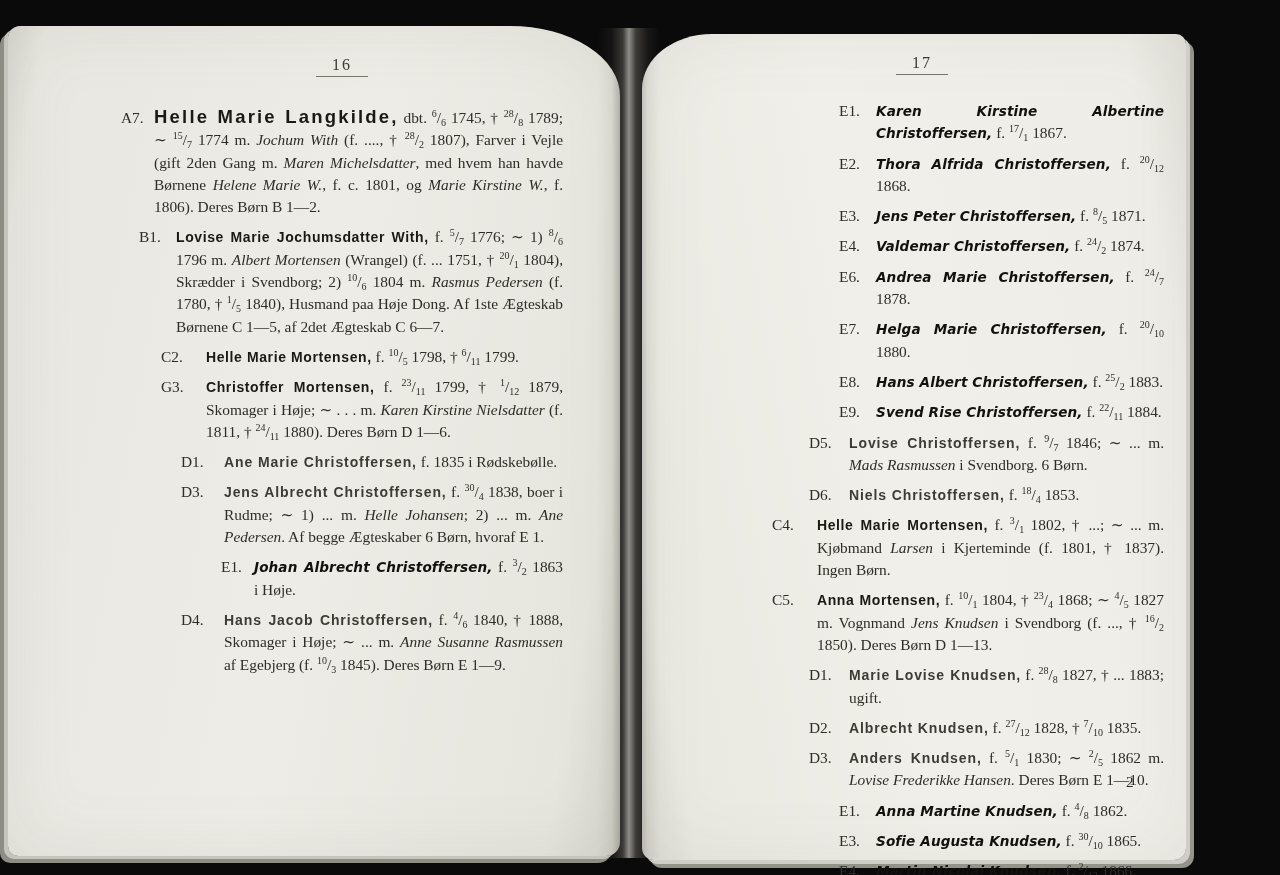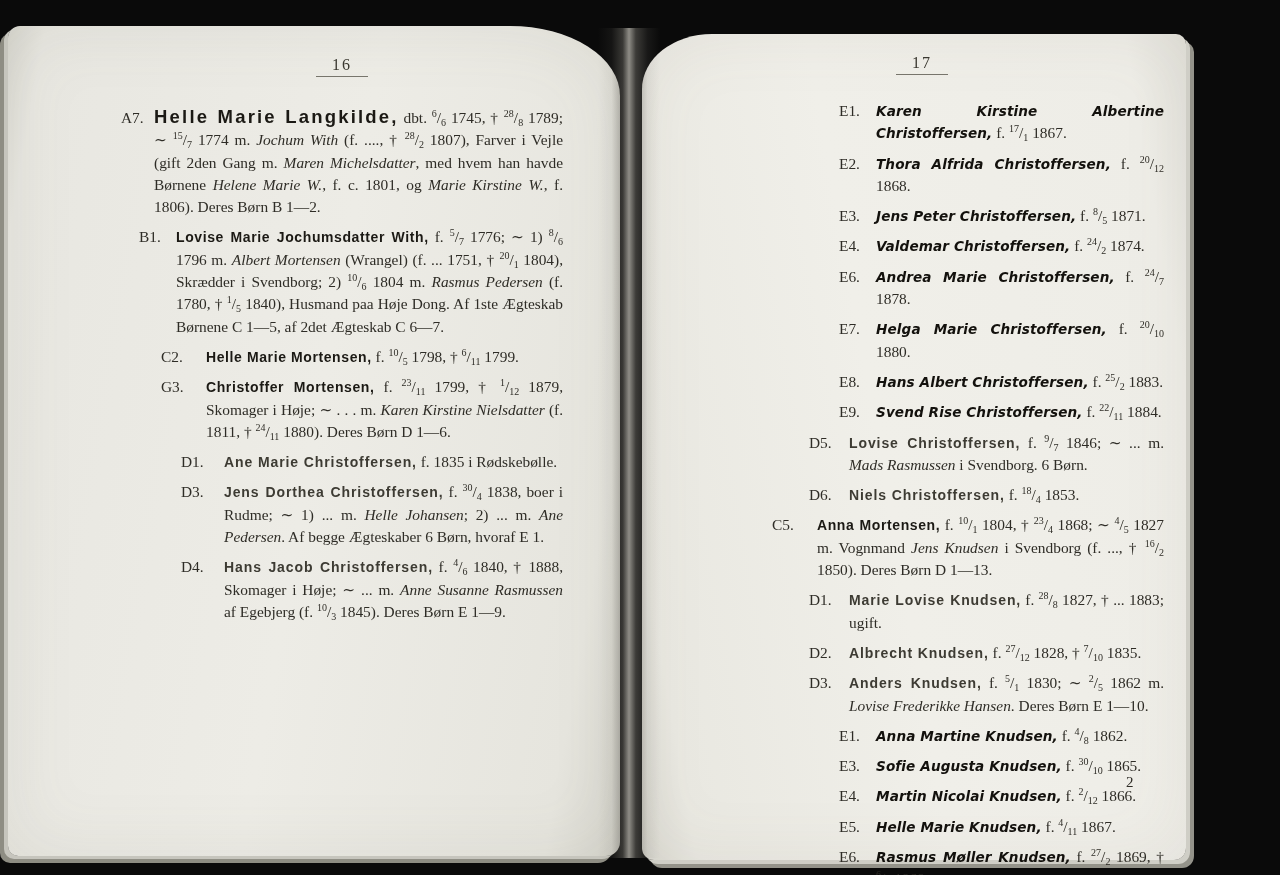--- a/index.html
+++ b/index.html
@@ -75,40 +75,42 @@
   <div class="page pg-l">
     <div class="pagenum">
       <span>16</span>
     </div>
     <div class="textblock" id="left-entries">
         <div class="entry lv-A"><span class="lab">A7. </span><span class="nh">Helle Marie Langkilde,</span> dbt. <span class="fr"><sup>6</sup>/<sub>6</sub></span> 1745, † <span class="fr"><sup>28</sup>/<sub>8</sub></span> 1789; ∼ <span class="fr"><sup>15</sup>/<sub>7</sub></span> 1774 m. <i>Jochum With</i> (f. ...., † <span class="fr"><sup>28</sup>/<sub>2</sub></span> 1807), Farver i Vejle (gift 2den Gang m. <i>Maren Michelsdatter</i>, med hvem han havde Børnene <i>Helene Marie W.</i>, f. c. 1801, og <i>Marie Kirstine W.</i>, f. 1806).  Deres Børn B 1—2.</div>
         <div class="entry lv-B"><span class="lab">B1. </span><span class="nb">Lovise Marie Jochumsdatter With,</span> f. <span class="fr"><sup>5</sup>/<sub>7</sub></span> 1776; ∼ 1) <span class="fr"><sup>8</sup>/<sub>6</sub></span> 1796 m. <i>Albert Mortensen</i> (Wrangel) (f. ... 1751, † <span class="fr"><sup>20</sup>/<sub>1</sub></span> 1804), Skrædder i Svendborg; 2) <span class="fr"><sup>10</sup>/<sub>6</sub></span> 1804 m. <i>Rasmus Pedersen</i> (f. 1780, † <span class="fr"><sup>1</sup>/<sub>5</sub></span> 1840), Husmand paa Høje Dong.  Af 1ste Ægteskab Børnene C 1—5, af 2det Ægteskab C 6—7.</div>
         <div class="entry lv-C"><span class="lab">C2. </span><span class="nb">Helle Marie Mortensen,</span> f. <span class="fr"><sup>10</sup>/<sub>5</sub></span> 1798, † <span class="fr"><sup>6</sup>/<sub>11</sub></span> 1799.</div>
         <div class="entry lv-C"><span class="lab">G3. </span><span class="nb">Christoffer Mortensen,</span> f. <span class="fr"><sup>23</sup>/<sub>11</sub></span> 1799, † <span class="fr"><sup>1</sup>/<sub>12</sub></span> 1879, Skomager i Høje; ∼ . . .  m. <i>Karen Kirstine Nielsdatter</i> (f. 1811, † <span class="fr"><sup>24</sup>/<sub>11</sub></span> 1880).  Deres Børn D 1—6.</div>
         <div class="entry lv-D"><span class="lab">D1. </span><span class="nm">Ane Marie Christoffersen,</span> f. 1835 i Rødskebølle.</div>
-        <div class="entry lv-D"><span class="lab">D3. </span><span class="nm">Jens Dorthea Christoffersen,</span> f. <span class="fr"><sup>30</sup>/<sub>4</sub></span> 1838, boer i Rudme; ∼ 1) ... m. <i>Helle Johansen</i>; 2) ... m. <i>Ane Pedersen</i>.  Af begge Ægteskaber 6 Børn, hvoraf E 1.</div>
+        <div class="entry lv-D"><span class="lab">D3. </span><span class="nm">Jens Albrecht Christoffersen,</span> f. <span class="fr"><sup>30</sup>/<sub>4</sub></span> 1838, boer i Rudme; ∼ 1) ... m. <i>Helle Johansen</i>; 2) ... m. <i>Ane Pedersen</i>.  Af begge Ægteskaber 6 Børn, hvoraf E 1.</div>
+        <div class="entry lv-E"><span class="lab">E1. </span><span class="nc">Johan Albrecht Christoffersen,</span> f. <span class="fr"><sup>3</sup>/<sub>2</sub></span> 1863 i Høje.</div>
         <div class="entry lv-D"><span class="lab">D4. </span><span class="nm">Hans Jacob Christoffersen,</span> f. <span class="fr"><sup>4</sup>/<sub>6</sub></span> 1840, † 1888, Skomager i Høje; ∼ ... m. <i>Anne Susanne Rasmussen</i> af Egebjerg (f. <span class="fr"><sup>10</sup>/<sub>3</sub></span> 1845).  Deres Børn E 1—9.</div>
       </div>
   </div>
 
   <div class="page pg-r">
     <div class="pagenum">
       <span>17</span>
     </div>
     <div class="textblock" id="right-entries">
         <div class="entry lv-E"><span class="lab">E1. </span><span class="nc">Karen Kirstine Albertine Christoffersen,</span> f. <span class="fr"><sup>17</sup>/<sub>1</sub></span> 1867.</div>
         <div class="entry lv-E"><span class="lab">E2. </span><span class="nc">Thora Alfrida Christoffersen,</span> f. <span class="fr"><sup>20</sup>/<sub>12</sub></span> 1868.</div>
         <div class="entry lv-E"><span class="lab">E3. </span><span class="nc">Jens Peter Christoffersen,</span> f. <span class="fr"><sup>8</sup>/<sub>5</sub></span> 1871.</div>
         <div class="entry lv-E"><span class="lab">E4. </span><span class="nc">Valdemar Christoffersen,</span> f. <span class="fr"><sup>24</sup>/<sub>2</sub></span> 1874.</div>
         <div class="entry lv-E"><span class="lab">E6. </span><span class="nc">Andrea Marie Christoffersen,</span> f. <span class="fr"><sup>24</sup>/<sub>7</sub></span> 1878.</div>
         <div class="entry lv-E"><span class="lab">E7. </span><span class="nc">Helga Marie Christoffersen,</span> f. <span class="fr"><sup>20</sup>/<sub>10</sub></span> 1880.</div>
         <div class="entry lv-E"><span class="lab">E8. </span><span class="nc">Hans Albert Christoffersen,</span> f. <span class="fr"><sup>25</sup>/<sub>2</sub></span> 1883.</div>
         <div class="entry lv-E"><span class="lab">E9. </span><span class="nc">Svend Rise Christoffersen,</span> f. <span class="fr"><sup>22</sup>/<sub>11</sub></span> 1884.</div>
         <div class="entry lv-D"><span class="lab">D5. </span><span class="nm">Lovise Christoffersen,</span> f. <span class="fr"><sup>9</sup>/<sub>7</sub></span> 1846; ∼ ... m. <i>Mads Rasmussen</i> i Svendborg.  6 Børn.</div>
         <div class="entry lv-D"><span class="lab">D6. </span><span class="nm">Niels Christoffersen,</span> f. <span class="fr"><sup>18</sup>/<sub>4</sub></span> 1853.</div>
+        <div class="entry lv-C"><span class="lab">C4. </span><span class="nb">Helle Marie Mortensen,</span> f. <span class="fr"><sup>3</sup>/<sub>1</sub></span> 1802, † ...; ∼ ... m. Kjøbmand <i>Larsen</i> i Kjerteminde (f. 1801, † 1837).  Ingen Børn.</div>
         <div class="entry lv-C"><span class="lab">C5. </span><span class="nb">Anna Mortensen,</span> f. <span class="fr"><sup>10</sup>/<sub>1</sub></span> 1804, † <span class="fr"><sup>23</sup>/<sub>4</sub></span> 1868; ∼ <span class="fr"><sup>4</sup>/<sub>5</sub></span> 1827 m. Vognmand <i>Jens Knudsen</i> i Svendborg (f. ..., † <span class="fr"><sup>16</sup>/<sub>2</sub></span> 1850).  Deres Børn D 1—13.</div>
         <div class="entry lv-D"><span class="lab">D1. </span><span class="nm">Marie Lovise Knudsen,</span> f. <span class="fr"><sup>28</sup>/<sub>8</sub></span> 1827, † ... 1883; ugift.</div>
         <div class="entry lv-D"><span class="lab">D2. </span><span class="nm">Albrecht Knudsen,</span> f. <span class="fr"><sup>27</sup>/<sub>12</sub></span> 1828, † <span class="fr"><sup>7</sup>/<sub>10</sub></span> 1835.</div>
         <div class="entry lv-D"><span class="lab">D3. </span><span class="nm">Anders Knudsen,</span> f. <span class="fr"><sup>5</sup>/<sub>1</sub></span> 1830; ∼ <span class="fr"><sup>2</sup>/<sub>5</sub></span> 1862 m. <i>Lovise Frederikke Hansen</i>.  Deres Børn E 1—10.</div>
         <div class="entry lv-E"><span class="lab">E1. </span><span class="nc">Anna Martine Knudsen,</span> f. <span class="fr"><sup>4</sup>/<sub>8</sub></span> 1862.</div>
         <div class="entry lv-E"><span class="lab">E3. </span><span class="nc">Sofie Augusta Knudsen,</span> f. <span class="fr"><sup>30</sup>/<sub>10</sub></span> 1865.</div>
         <div class="entry lv-E"><span class="lab">E4. </span><span class="nc">Martin Nicolai Knudsen,</span> f. <span class="fr"><sup>2</sup>/<sub>12</sub></span> 1866.</div>
         <div class="entry lv-E"><span class="lab">E5. </span><span class="nc">Helle Marie Knudsen,</span> f. <span class="fr"><sup>4</sup>/<sub>11</sub></span> 1867.</div>
         <div class="entry lv-E"><span class="lab">E6. </span><span class="nc">Rasmus Møller Knudsen,</span> f. <span class="fr"><sup>27</sup>/<sub>2</sub></span> 1869, † <span class="fr"><sup>6</sup>/<sub>5</sub></span> 1869.</div>
       </div>

